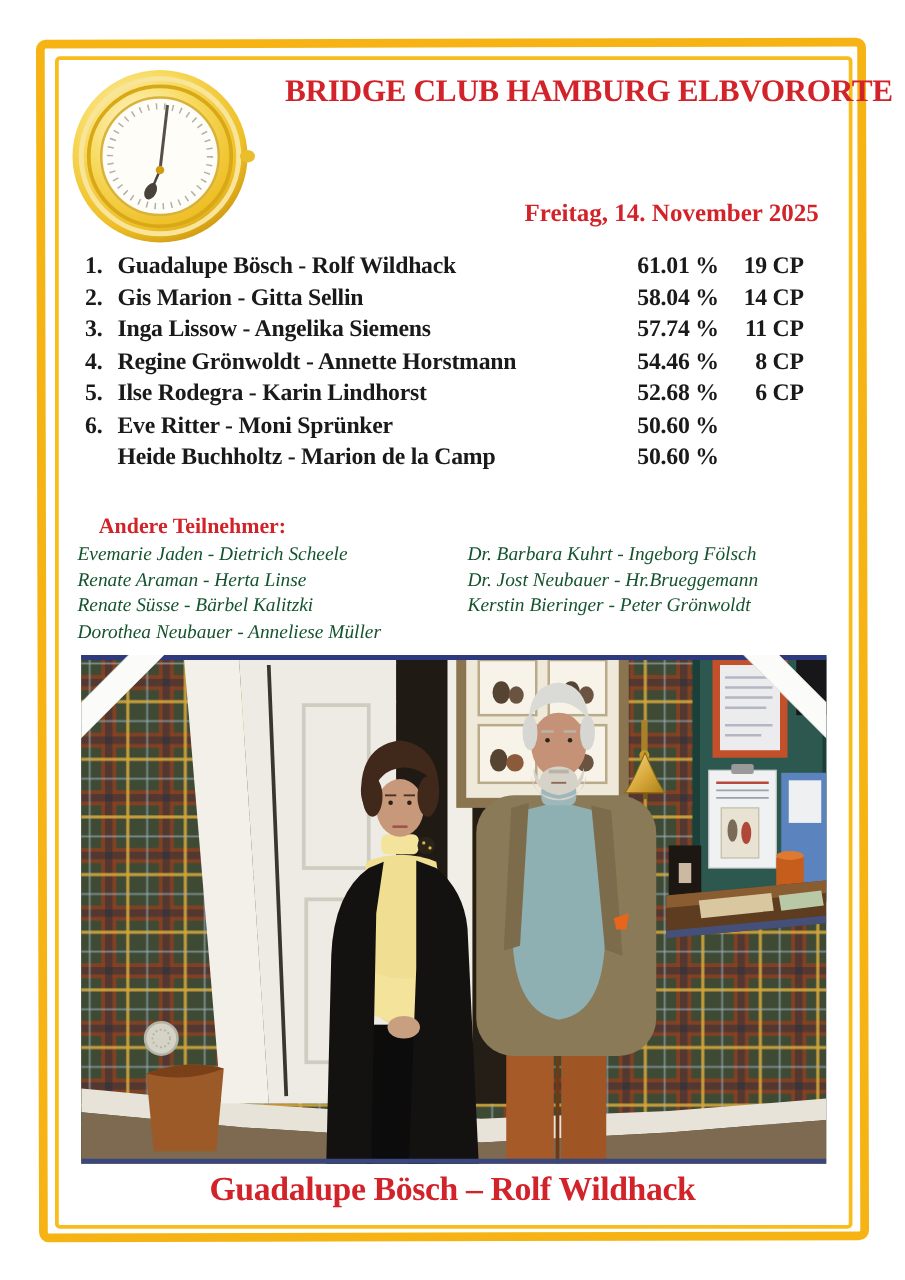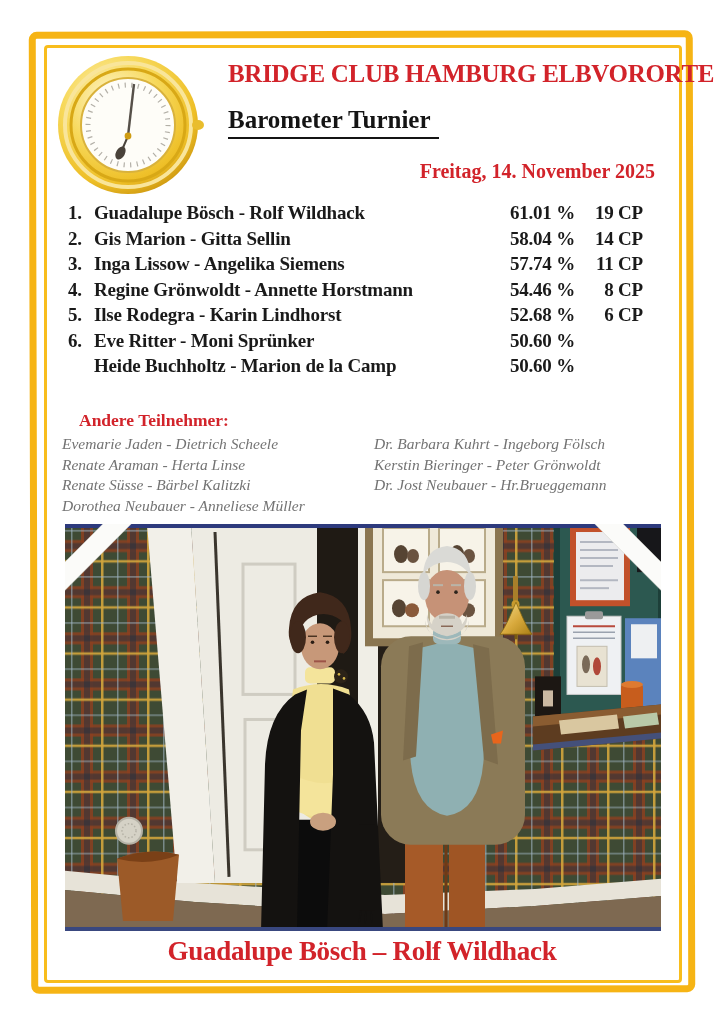--- a/index.html
+++ b/index.html
@@ -38,21 +38,21 @@
   }
   .r-rank{text-align:left;}
   .r-pair{padding-left:0;}
   .r-score{text-align:right;}
   .r-cp{text-align:right;}
   .others{position:absolute;left:62px;top:410px;width:600px;}
   .others-heading{font-size:17.5px;font-weight:bold;color:#d2232a;margin-bottom:3px;margin-left:17px;}
   .others-cols{display:flex;}
   .others-col-left{width:312px;}
   .others-col-right{width:288px;}
-  .other-item{font-style:italic;font-size:15.5px;line-height:20.5px;color:#737373;}
+  .other-item{font-style:italic;font-size:15.5px;line-height:20.5px;color:#14532d;}
   .photo{position:absolute;left:65px;top:524px;width:596px;height:407px;background:#3e4a34;}
   .photo svg{display:block;width:100%;height:100%;}
   .caption{
     position:absolute;left:0;top:936px;width:724px;text-align:center;
     font-size:27px;font-weight:bold;color:#d2232a;letter-spacing:-0.3px;
   }
 </style>
 </head>
 <body>
 
@@ -78,21 +78,20 @@
       <circle cx="72" cy="71" r="47" fill="#fefdf8" stroke="#d9b23c" stroke-width="2"></circle>
       <circle cx="72" cy="71" r="40" fill="none" stroke="#9a968c" stroke-width="5" stroke-dasharray="1.2 5.4" opacity="0.75"></circle>
       <line x1="72" y1="82" x2="78" y2="30" stroke="#565049" stroke-width="2.4"></line>
       <line x1="72" y1="82" x2="66" y2="96" stroke="#4a443c" stroke-width="2"></line>
       <ellipse cx="64.5" cy="99" rx="4.5" ry="7" fill="#49423a" transform="rotate(28 64.5 99)"></ellipse>
       <circle cx="72" cy="82" r="3.4" fill="#cf9c12"></circle>
     </svg>
   </div>
 
   <div class="club-name">BRIDGE CLUB HAMBURG ELBVORORTE</div>
-  <div class="event-title">Barometer Turnier</div>
   <div class="date-line">Freitag, 14. November 2025</div>
 
   <div class="results">
     <div class="r-row">
       <span class="r-rank">1.</span>
       <span class="r-pair">Guadalupe Bösch - Rolf Wildhack</span>
       <span class="r-score">61.01 %</span>
       <span class="r-cp">19 CP</span>
     </div>
     <div class="r-row">
@@ -137,22 +136,22 @@
     <div class="others-heading">Andere Teilnehmer:</div>
     <div class="others-cols">
       <div class="others-col-left">
         <div class="other-item">Evemarie Jaden - Dietrich Scheele</div>
         <div class="other-item">Renate Araman - Herta Linse</div>
         <div class="other-item">Renate Süsse - Bärbel Kalitzki</div>
         <div class="other-item">Dorothea Neubauer - Anneliese Müller</div>
       </div>
       <div class="others-col-right">
         <div class="other-item">Dr. Barbara Kuhrt - Ingeborg Fölsch</div>
+        <div class="other-item">Dr. Jost Neubauer - Hr.Brueggemann</div>
         <div class="other-item">Kerstin Bieringer - Peter Grönwoldt</div>
-        <div class="other-item">Dr. Jost Neubauer - Hr.Brueggemann</div>
       </div>
     </div>
   </div>
 
   <div class="photo">
     <svg viewBox="0 0 596 406" preserveAspectRatio="none">
       <defs>
         <pattern id="tartan" width="46" height="46" patternUnits="userSpaceOnUse">
           <rect width="46" height="46" fill="#3e4a34"></rect>
           <rect x="16" width="12" height="46" fill="#8c4020" opacity="0.85"></rect>

